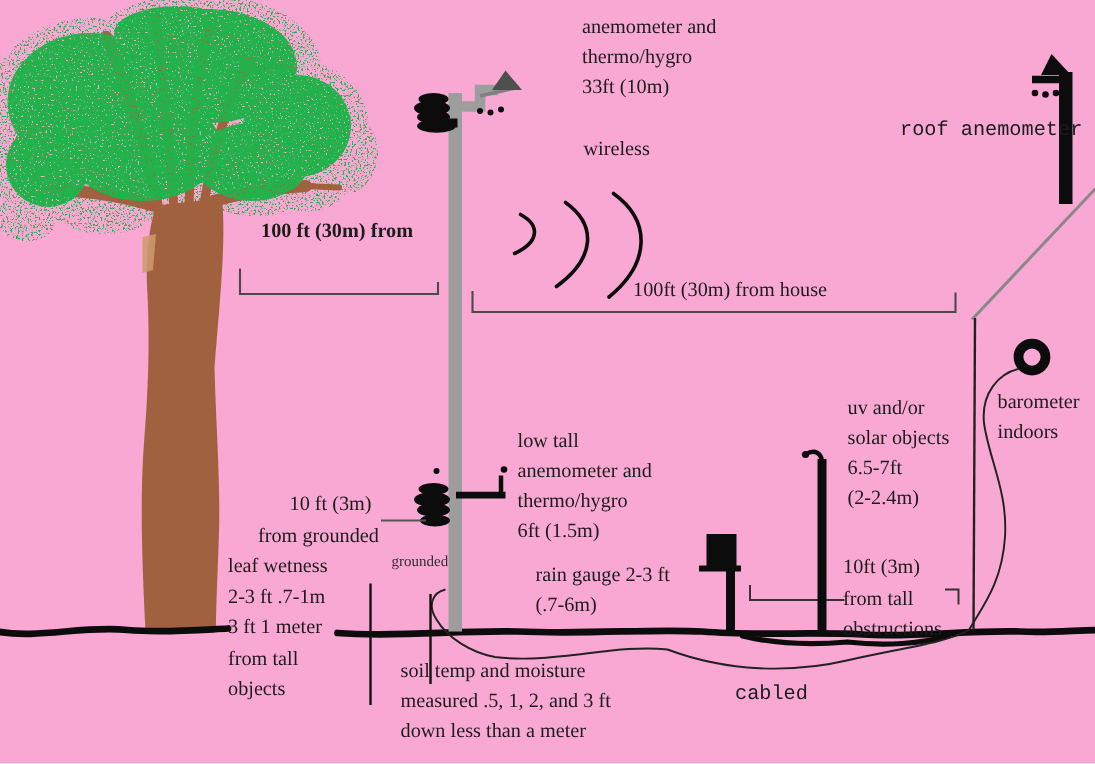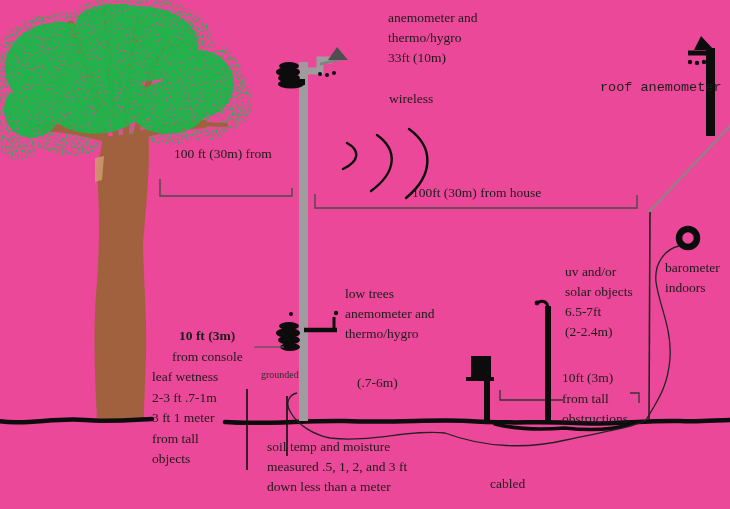--- a/index.html
+++ b/index.html
@@ -1,44 +1,44 @@
 <!DOCTYPE html>
 <html style="--foliage: #22b14c; --trunk: #a2613e; --mast: #9d9d9d; --ink: #0c0c0c;"><head>
 <meta charset="utf-8">
 <style>
   html,body{margin:0;padding:0;background:#fff;}
-  .stage{position:relative;width:730px;height:509px;background:#ec4899;overflow:hidden;
+  .stage{position:relative;width:730px;height:509px;background:#f9a8d4;overflow:hidden;
          font-family:"Liberation Serif","DejaVu Serif",serif;}
   .stage svg{position:absolute;left:0;top:0;}
   .lbl{position:absolute;font-size:13.5px;line-height:20px;color:#1b1b1b;white-space:nowrap;}
   .foliage{fill:var(--foliage,#22b14c);}
   .trunkfill{fill:var(--trunk,#a2613e);}
   .branch{stroke:var(--trunk,#a2613e);fill:none;stroke-linecap:round;}
   .mast{fill:var(--mast,#9d9d9d);}
   .maststroke{stroke:var(--mast,#9d9d9d);fill:none;}
   .ink{fill:var(--ink,#0c0c0c);}
   .inkline{stroke:var(--ink,#0c0c0c);fill:none;}
   .thin{stroke:#333;fill:none;stroke-width:1.3;}
   .l-top{left:388px;top:8px;}
   .l-wireless{left:377px;top:89px;margin-left:12px;}
   .l-roof{left:600px;top:78px;font-family:Liberation Mono, monospace;}
-  .l-trees{left:174px;top:144px;}
-  .l-house{left:412px;top:183px;text-align:right;}
+  .l-trees{left:174px;top:144px;font-weight:bold;}
+  .l-house{left:422px;top:183px;text-align:right;}
   .l-console{left:706px;top:200px;margin-left:28px;}
   .l-baro{left:665px;top:258px;}
   .l-solar{left:565px;top:262px;}
   .l-low{left:345px;top:284px;}
   .l-rain{left:357px;top:373px;}
   .l-concrete{left:152px;top:326px;line-height:20.5px;}
-  .l-concrete div:nth-child(1){margin-left:27px;font-weight:bold;}
+  .l-concrete div:nth-child(1){margin-left:41px;}
   .l-concrete div:nth-child(2){margin-left:20px;}
   .l-grounded{left:261px;top:369px;font-size:10px;line-height:12px;color:#2e2e2e;}
   .l-tallobs{left:562px;top:368px;line-height:20.5px;}
   .l-soil{left:267px;top:437px;}
-  .l-cabled{left:490px;top:474px;}
+  .l-cabled{left:490px;top:454px;font-family:Liberation Mono, monospace;}
 </style>
 </head>
 <body>
 
 <div class="stage">
 
   <svg width="730" height="509" viewBox="0 0 730 509">
     <defs>
       <filter id="sprayDense" x="-10%" y="-10%" width="120%" height="120%">
         <feTurbulence type="fractalNoise" baseFrequency="0.75" numOctaves="2" seed="8" result="n"></feTurbulence>
@@ -188,30 +188,32 @@
       <div>barometer</div>
       <div>indoors</div>
     </div>
   <div class="lbl l-solar">
       <div>uv and/or</div>
       <div>solar objects</div>
       <div>6.5-7ft</div>
       <div>(2-2.4m)</div>
     </div>
   <div class="lbl l-low">
-      <div>low trees</div>
+      <div>low tall</div>
       <div>anemometer and</div>
       <div>thermo/hygro</div>
+      <div>6ft (1.5m)</div>
     </div>
   <div class="lbl l-rain">
+      <div>rain gauge 2-3 ft</div>
       <div>(.7-6m)</div>
     </div>
   <div class="lbl l-concrete">
       <div>10 ft (3m)</div>
-      <div>from console</div>
+      <div>from grounded</div>
       <div>leaf wetness</div>
       <div>2-3 ft .7-1m</div>
       <div>3 ft 1 meter</div>
       <div>from tall</div>
       <div>objects</div>
     </div>
   <div class="lbl l-grounded">grounded</div>
   <div class="lbl l-tallobs">
       <div>10ft (3m)</div>
       <div>from tall</div>

